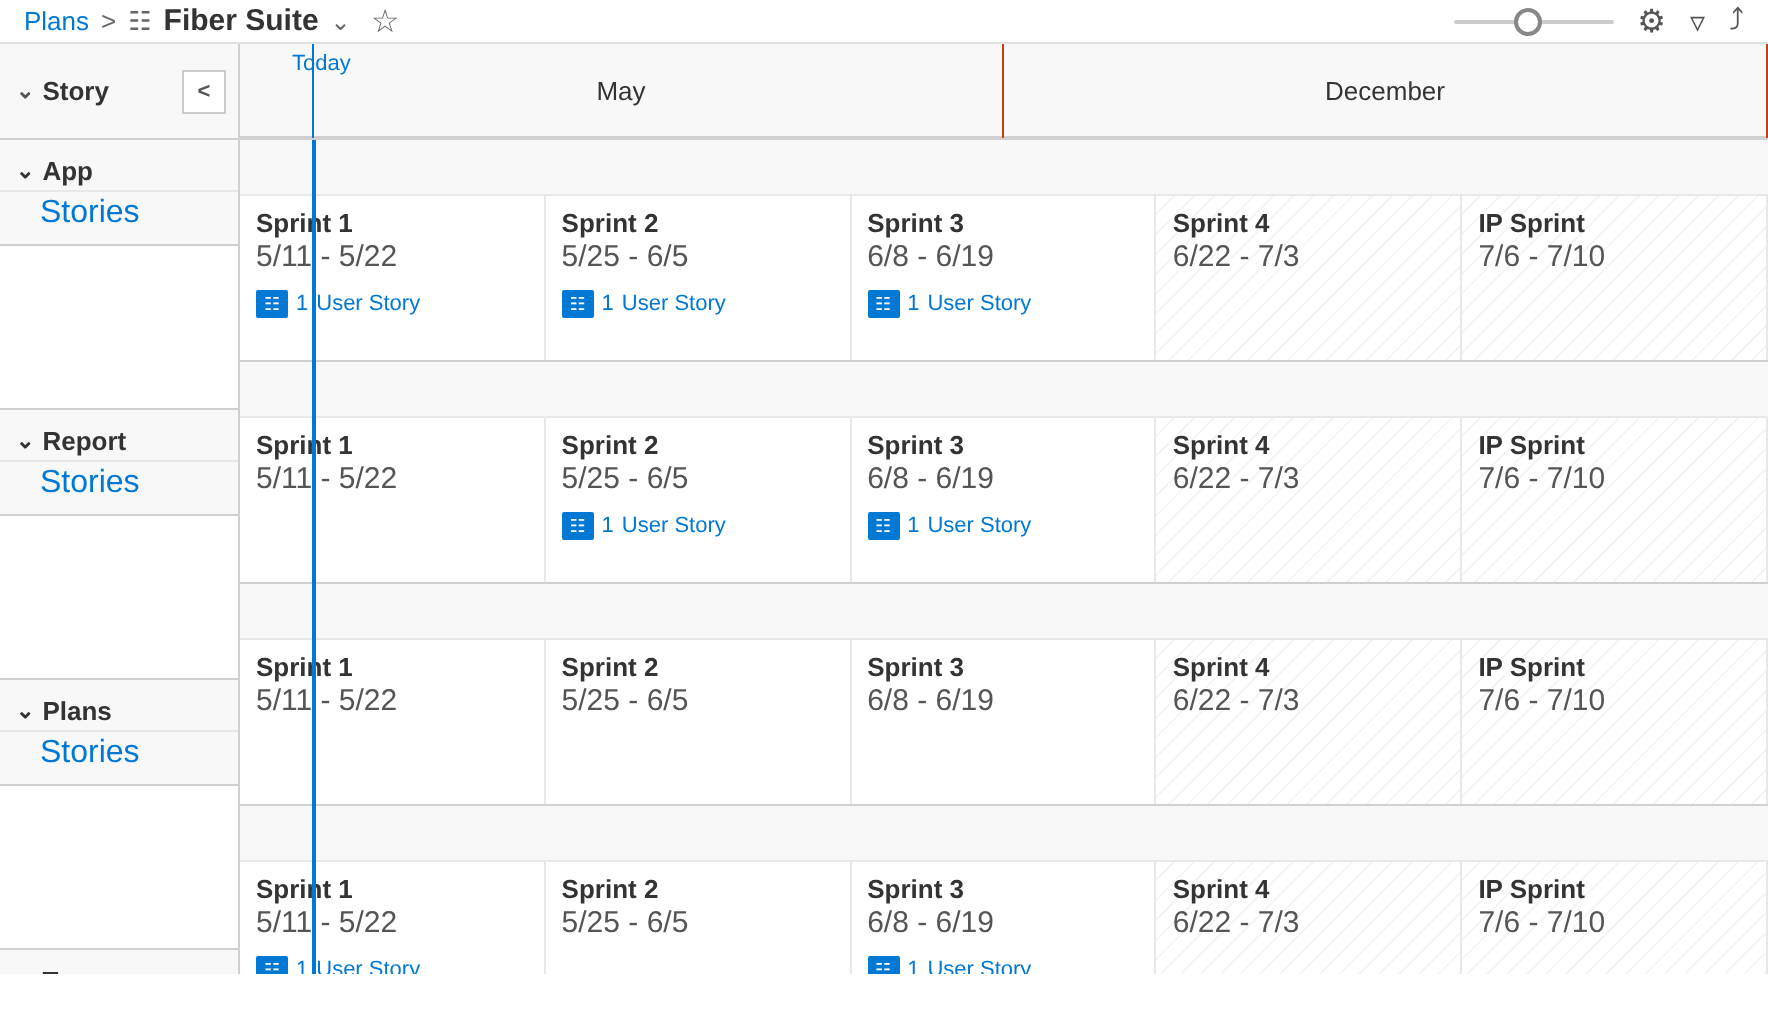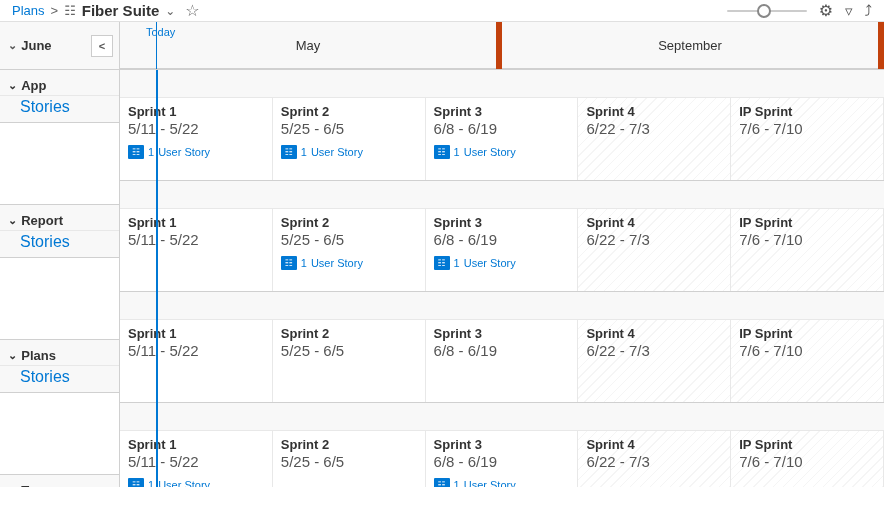--- a/index.html
+++ b/index.html
@@ -60,21 +60,21 @@
       align-items: center;
       justify-content: center;
       font-size: 11px;
       color: #555;
     }
     .months-container { display: flex; flex: 1; }
     .month-cell {
       flex: 1;
       display: flex;
       flex-direction: column;
-      border-right: 6px solid #c2410c;
+      border-right: 1px solid #c2410c;
     }
     .month-label {
       text-align: center;
       font-size: 13px;
       font-weight: 500;
       padding: 4px 0;
       color: #333;
       border-bottom: 1px solid #d0d0d0;
       flex: 1;
       display: flex;
@@ -229,29 +229,29 @@
 </div>
 
 <div class="main">
 
   <div class="timeline-header">
     <div class="today-label">Today</div>
     <div class="today-marker-header"></div>
 
     <div class="teams-header-cell">
       <span class="chevron">⌄</span>
-      <span class="teams-label">June</span>
+      <span class="teams-label">Story</span>
       <div class="nav-btn">&lt;</div>
     </div>
     <div class="months-container">
       <div class="month-cell">
         <div class="month-label">May</div>
       </div>
       <div class="month-cell">
-        <div class="month-label">September</div>
+        <div class="month-label">December</div>
       </div>
     </div>
   </div>
 
   <div class="content">
 
     <div class="teams-sidebar">
 
       <div class="team-section-label">
         <span class="chevron">⌄</span>

